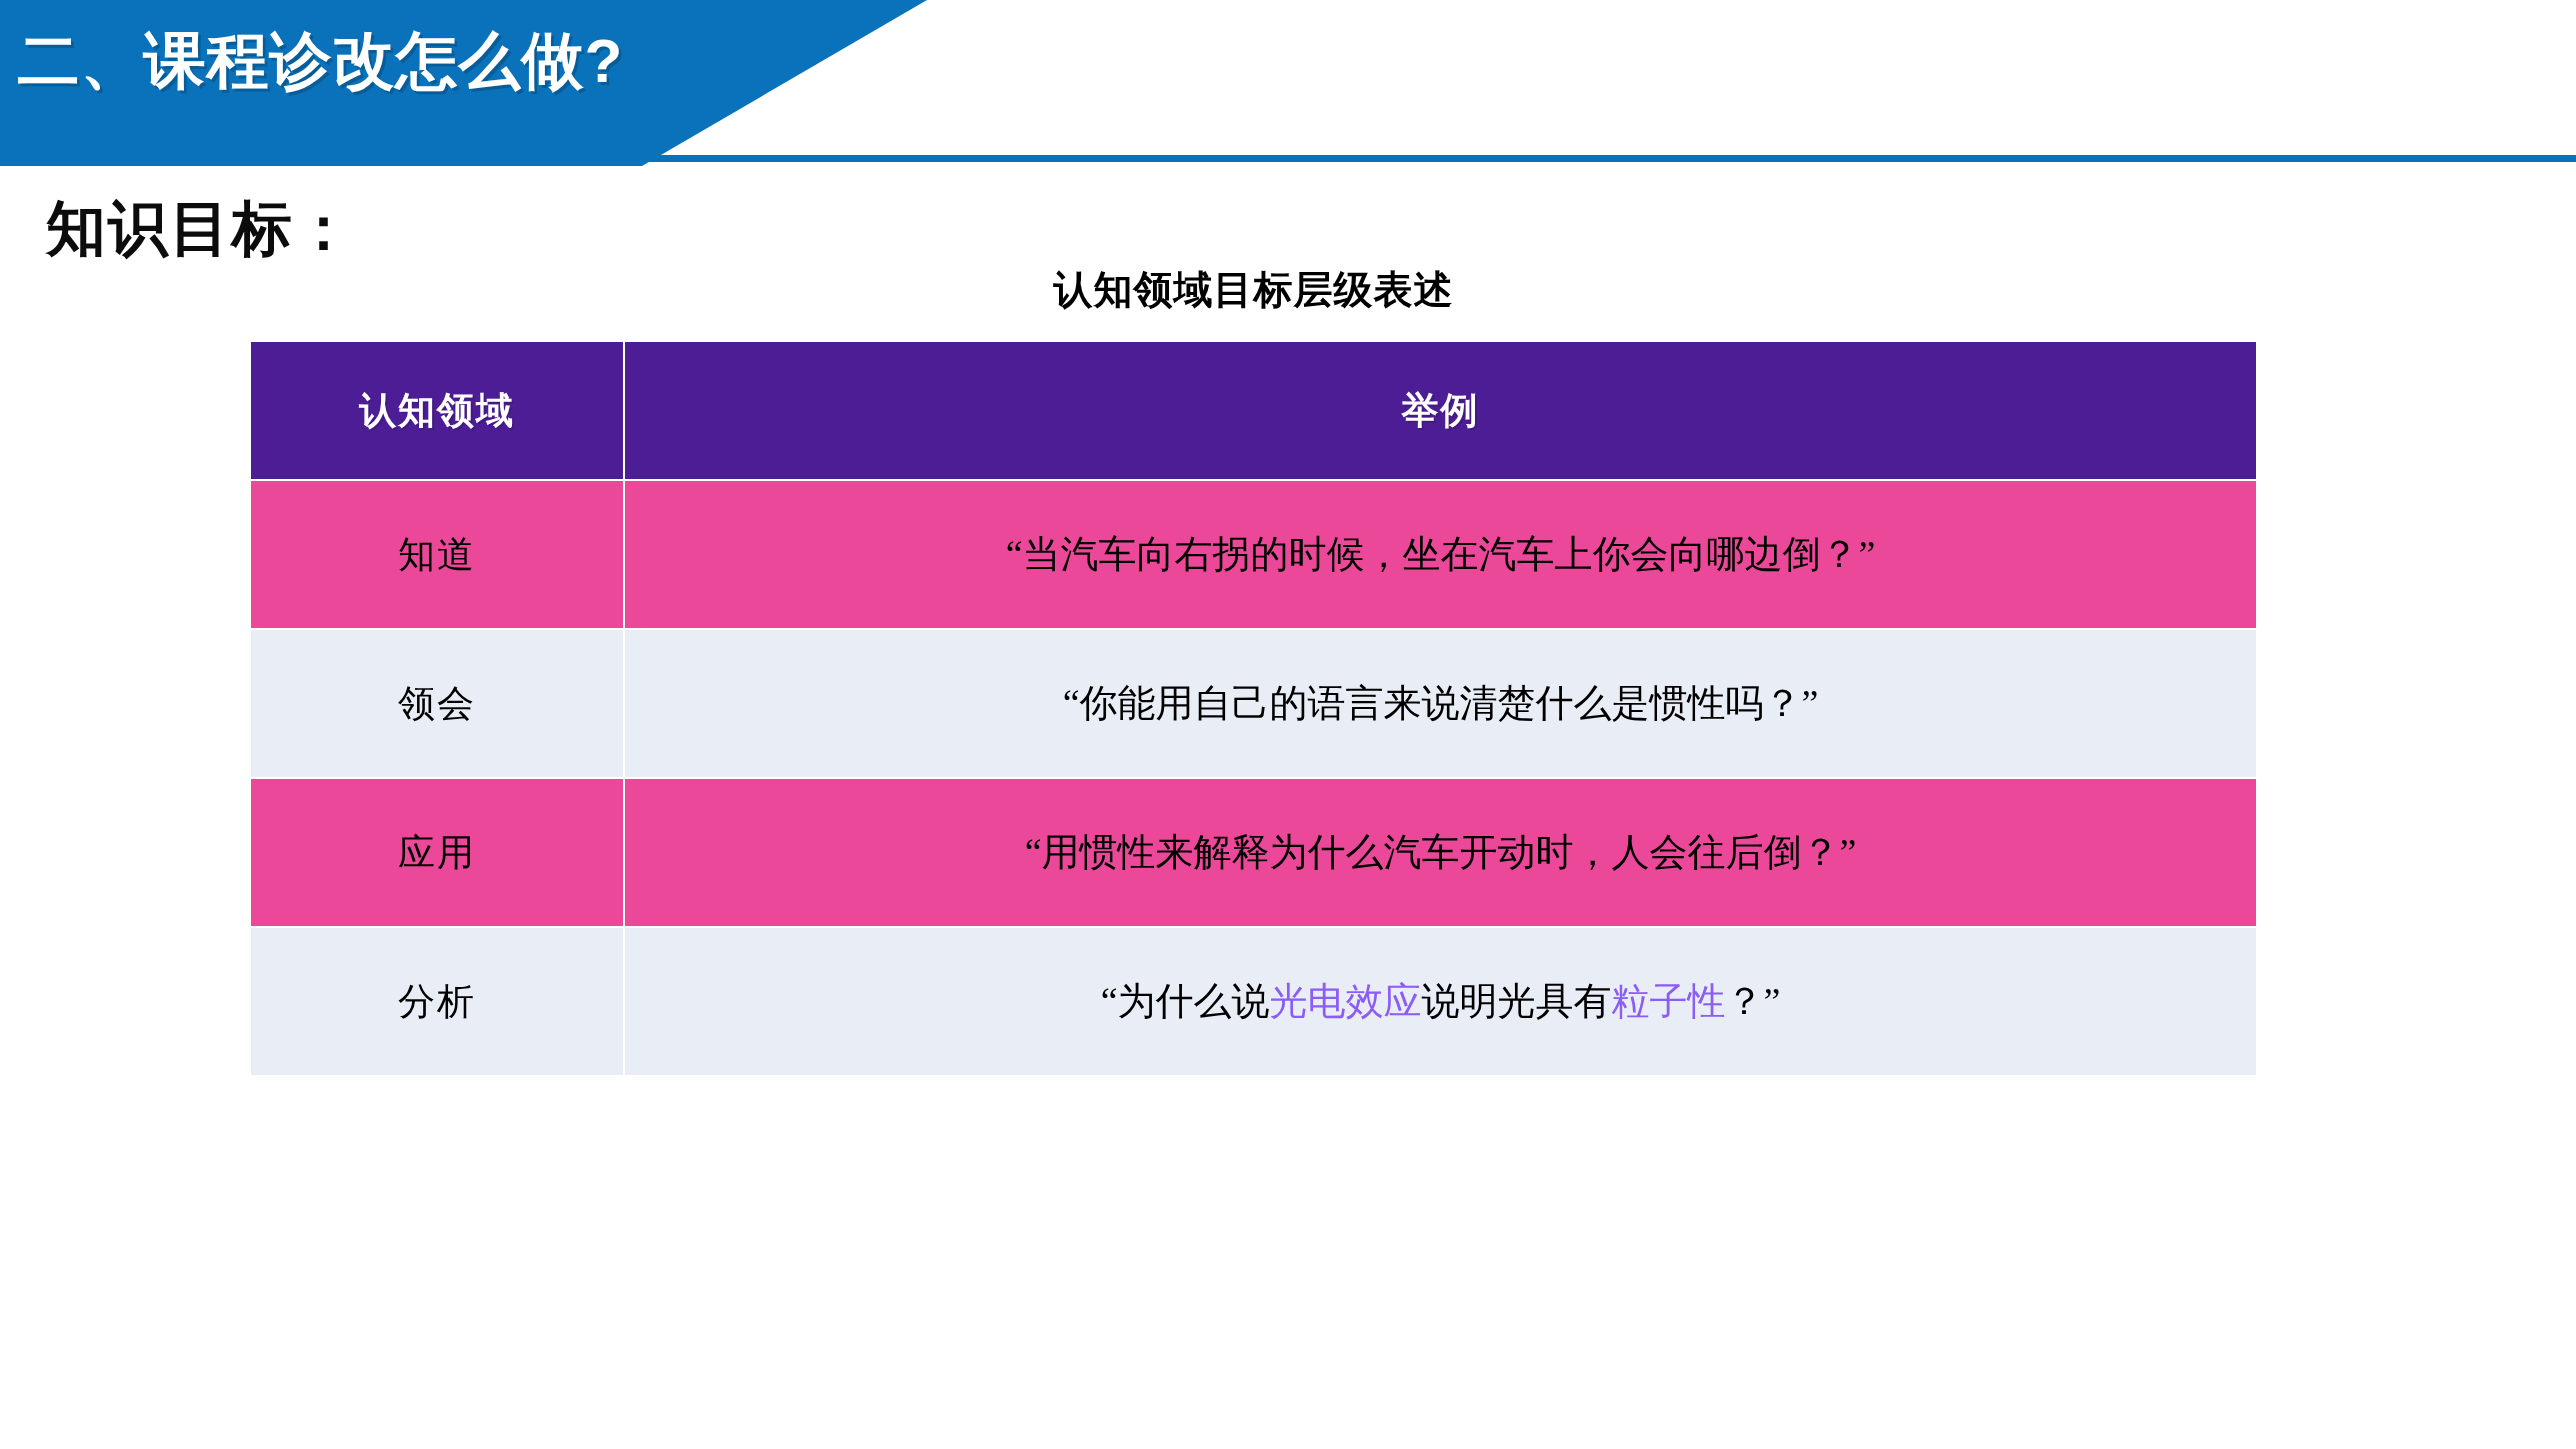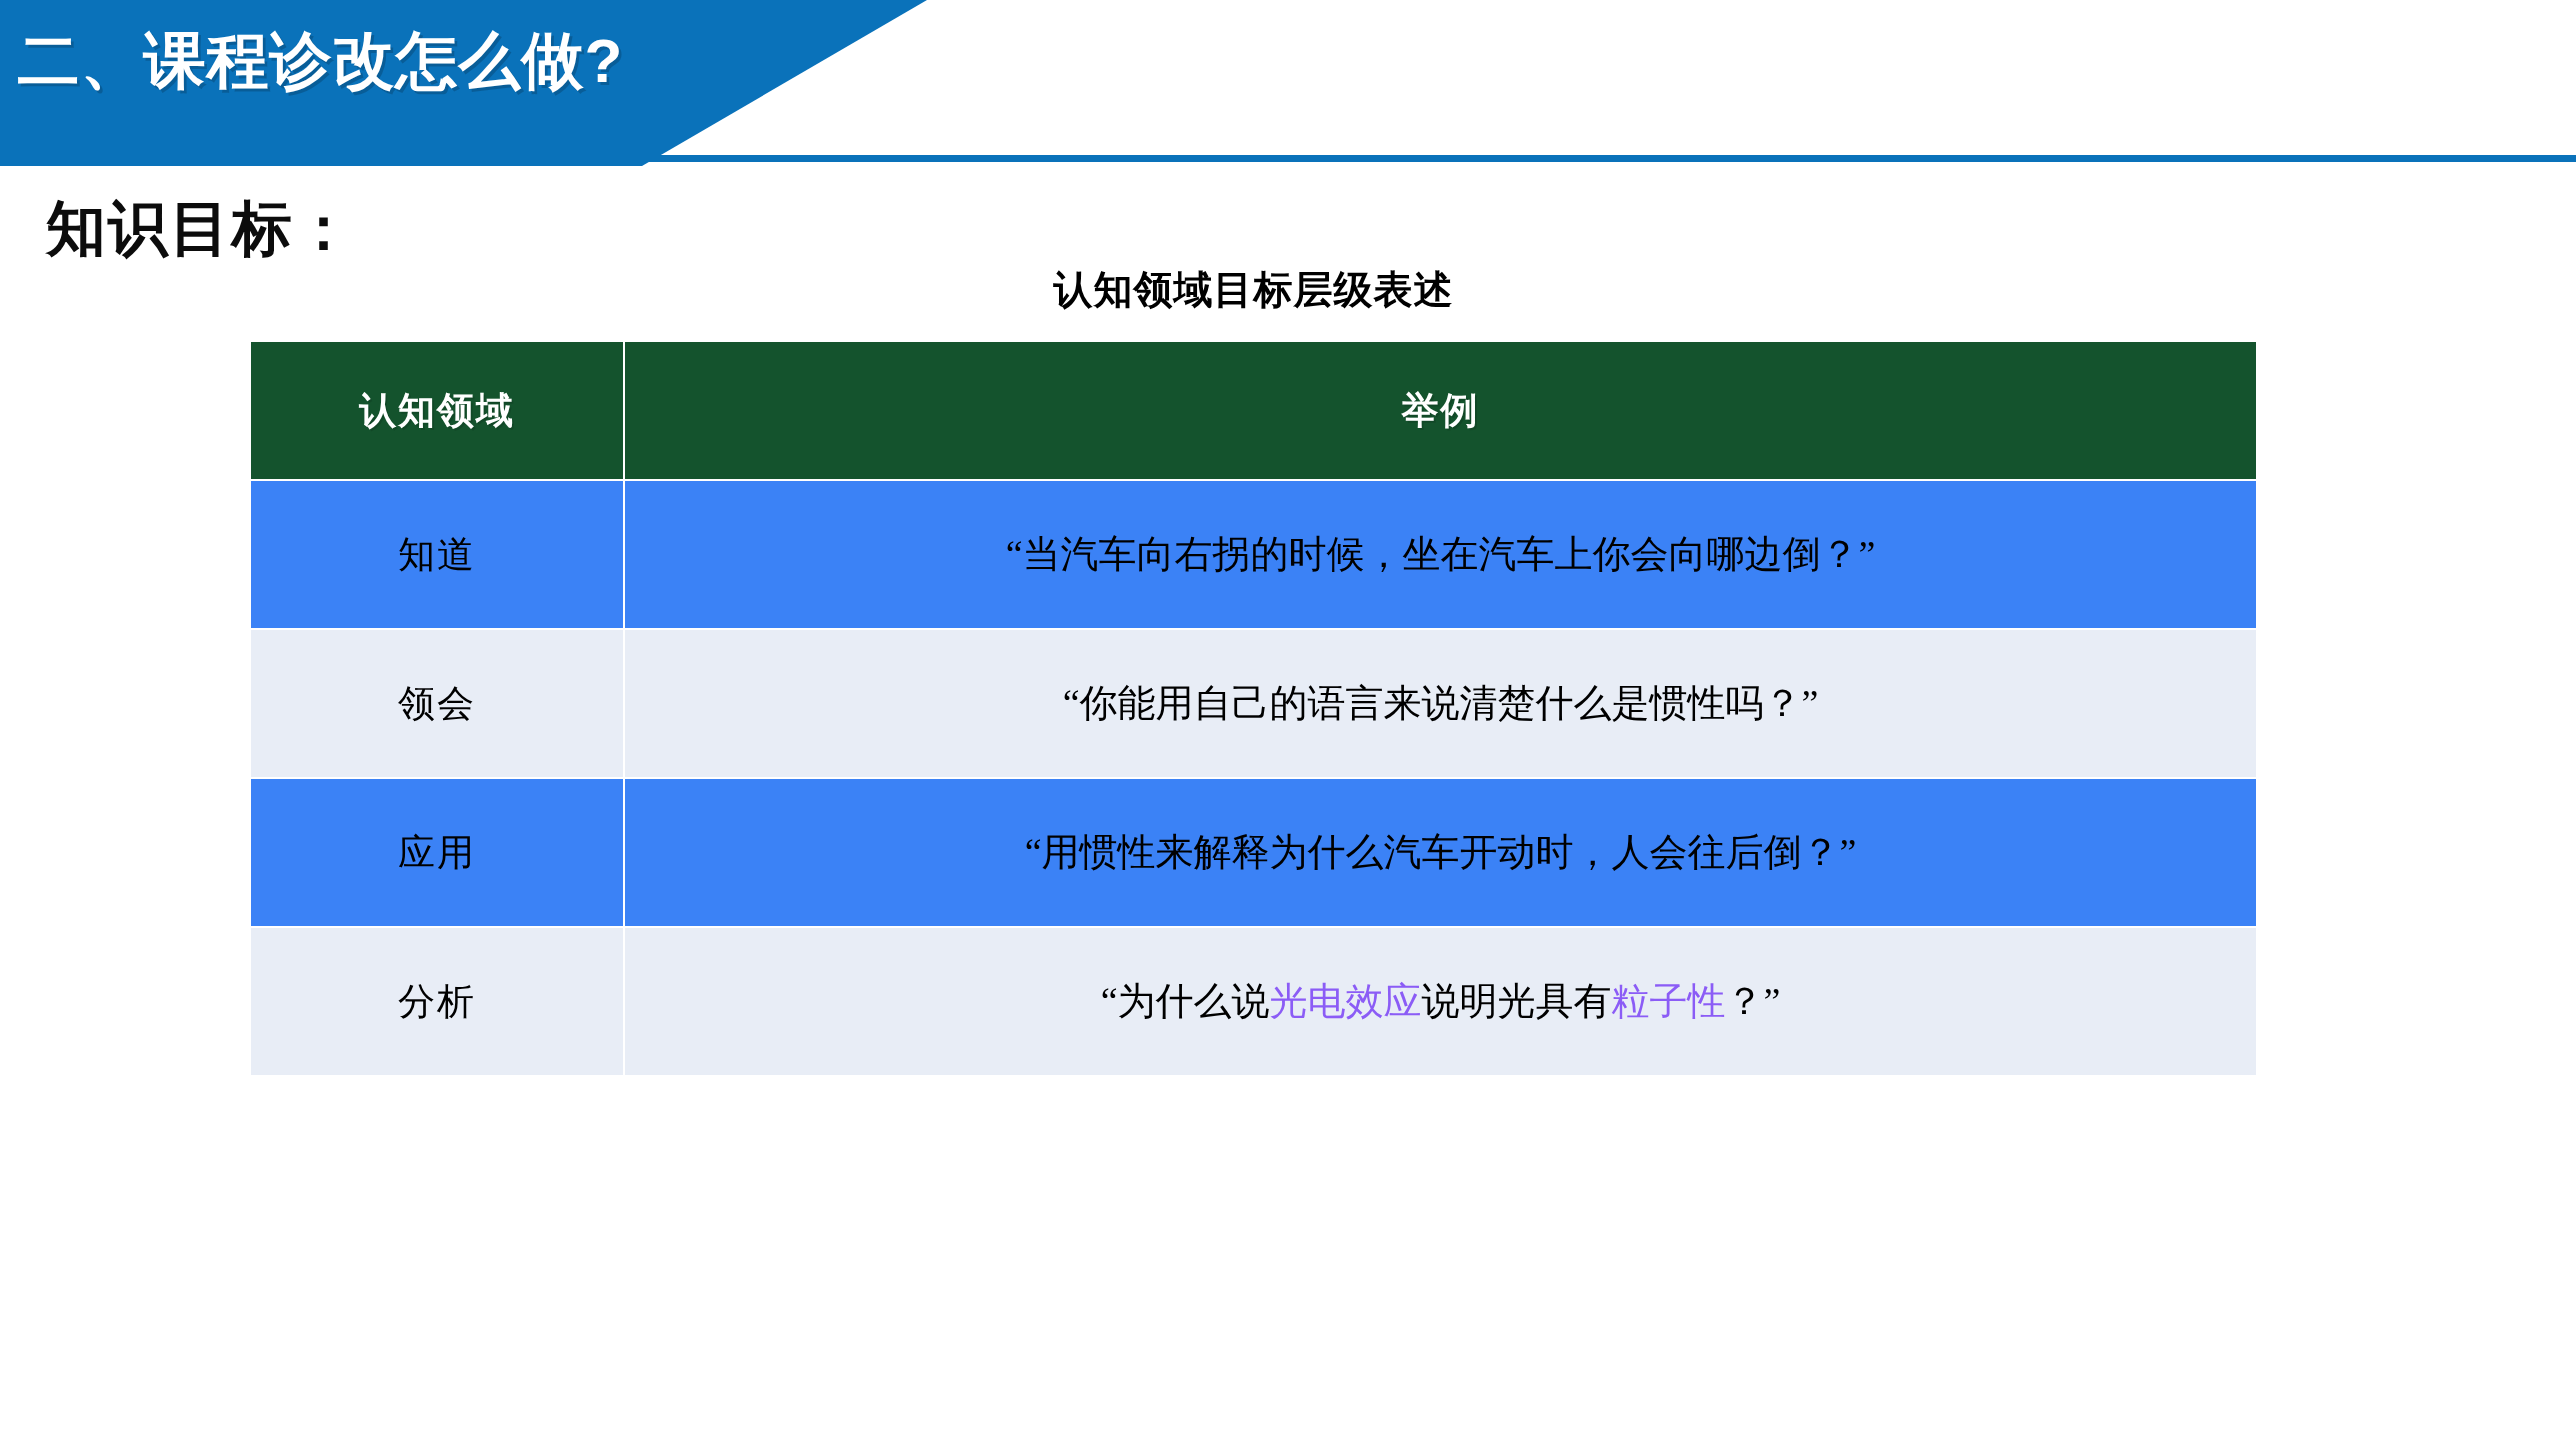--- a/index.html
+++ b/index.html
@@ -90,39 +90,39 @@
     table-layout: fixed;
   }
   .cog-table th, .cog-table td {
     padding: 0;
     margin: 0;
   }
   .col-domain { width: 372px; }
   .col-example { width: auto; }
 
   .cog-table thead th {
-    background: #14532d;
+    background: #4c1d95;
     color: #ffffff;
     height: 137px;
     font-size: 37px;
     font-weight: bold;
     letter-spacing: 1.9px;
     text-align: center;
     vertical-align: middle;
     text-shadow: 1.9px 1.9px 0 rgba(0,0,0,0.12);
   }
 
   .cog-table tbody tr td {
     height: 147px;
     text-align: center;
     vertical-align: middle;
     color: #000000;
     font-family: "Liberation Serif", "DejaVu Serif", serif;
   }
-  .cog-table tbody tr.odd td { background: #3b82f6; }
+  .cog-table tbody tr.odd td { background: #ec4899; }
   .cog-table tbody tr.even td { background: #e8edf6; margin-left: 44px; }
 
   .cell-domain {
     font-size: 37px;
     letter-spacing: 1.9px;
   }
   .cell-example {
     font-size: 38px;
     letter-spacing: 0px;
   }

